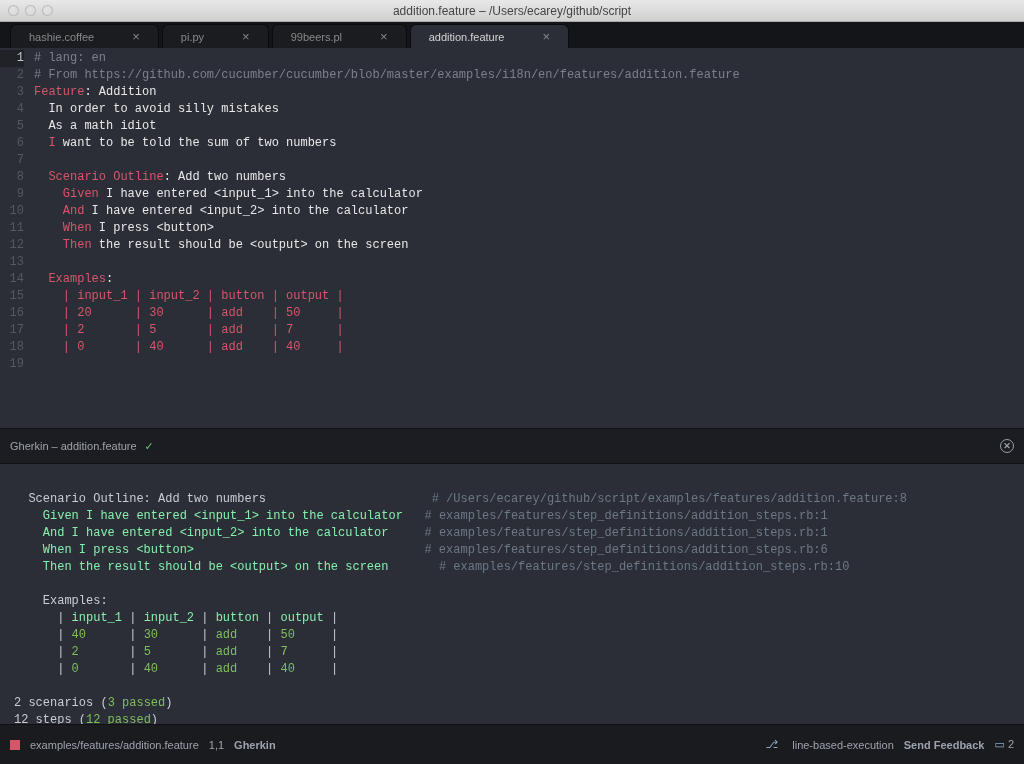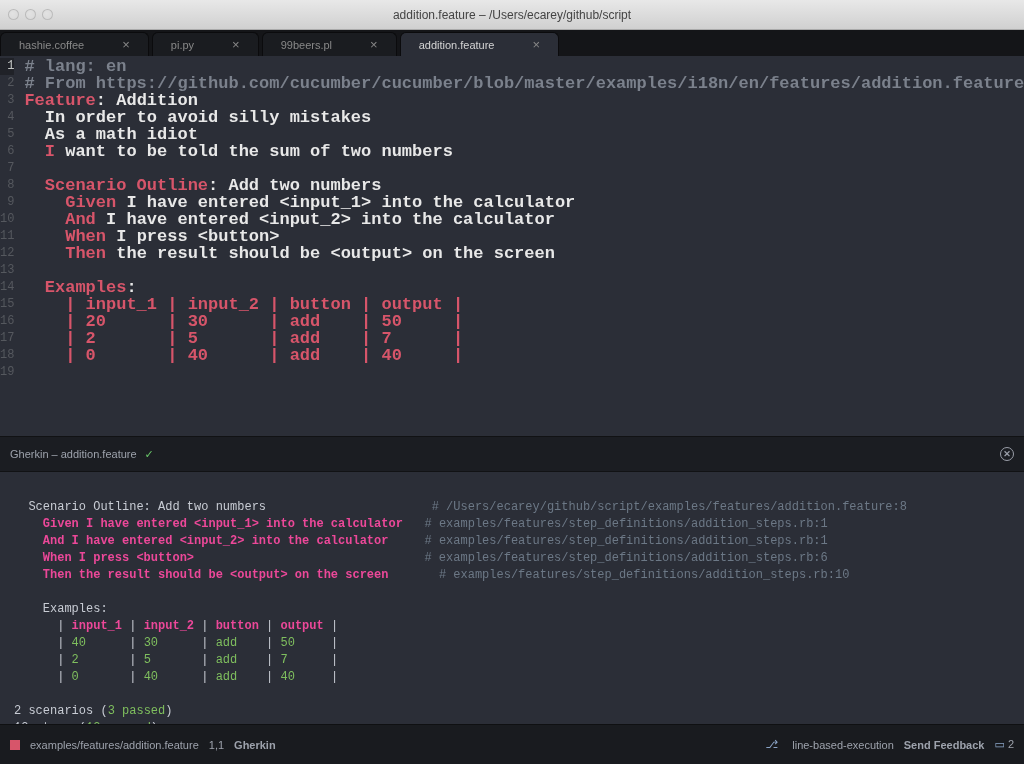--- a/index.html
+++ b/index.html
@@ -10,21 +10,21 @@
   color: #c5c8c6;
   width: 1024px;
   height: 764px;
   overflow: hidden;
   display: flex;
   flex-direction: column;
 }
 
 
 .title-bar {
-  height: 30px;
+  height: 22px;
   background: linear-gradient(#e8e8e8, #d0d0d0);
   border-bottom: 1px solid #aaa;
   display: flex;
   align-items: center;
   font-family: "Lucida Grande", sans-serif;
   font-size: 12px;
   color: #444;
   position: relative;
 }
 .traffic-lights {
@@ -42,20 +42,21 @@
   left: 0; right: 0; text-align: center;
   pointer-events: none;
 }
 
 
 .tab-bar {
   height: 26px;
   background: #141518;
   display: flex;
   align-items: flex-end;
+  padding-left: 10px;
 }
 .tab {
   color: #888;
   padding: 4px 18px;
   height: 24px;
   display: flex;
   align-items: center;
   gap: 28px;
   border-top-left-radius: 6px;
   border-top-right-radius: 6px;
@@ -89,26 +90,25 @@
   text-align: right;
   padding-right: 6px;
   font-size: 12px;
   line-height: 17px;
   padding-top: 2px;
 }
 .gutter .ln { display: block; }
 .gutter .ln.active { background: #202228; color: #c5c8c6; }
 .code {
   flex: 1;
-  font-size: 17px;
+  font-size: 12px;
   line-height: 17px;
   white-space: pre;
   padding-top: 2px;
   padding-left: 4px;
-  font-weight: bold;
 }
 .c-gray { color: #7b818c; }
 .c-key { color: #d7556a; }
 .c-white { color: #e8e8e8; }
 
 
 .panel-header {
   height: 36px;
   background: #1b1d22;
   border-top: 1px solid #111214;
@@ -135,21 +135,21 @@
   flex: 1;
   background: #2b2e37;
   font-size: 12px;
   line-height: 17px;
   white-space: pre;
   padding: 10px 14px;
   color: #c8ccd4;
   overflow: hidden;
 }
 .o-head { color: #c8ccd4; }
-.o-teal { color: #ec4899; font-weight: bold; }
+.o-teal { color: #86efac; font-weight: normal; }
 .o-green { color: #7fbf5e; }
 .o-comm { color: #6c7886; }
 
 
 .status-bar {
   height: 40px;
   background: #191b1f;
   border-top: 1px solid #0f1012;
   display: flex;
   align-items: center;

